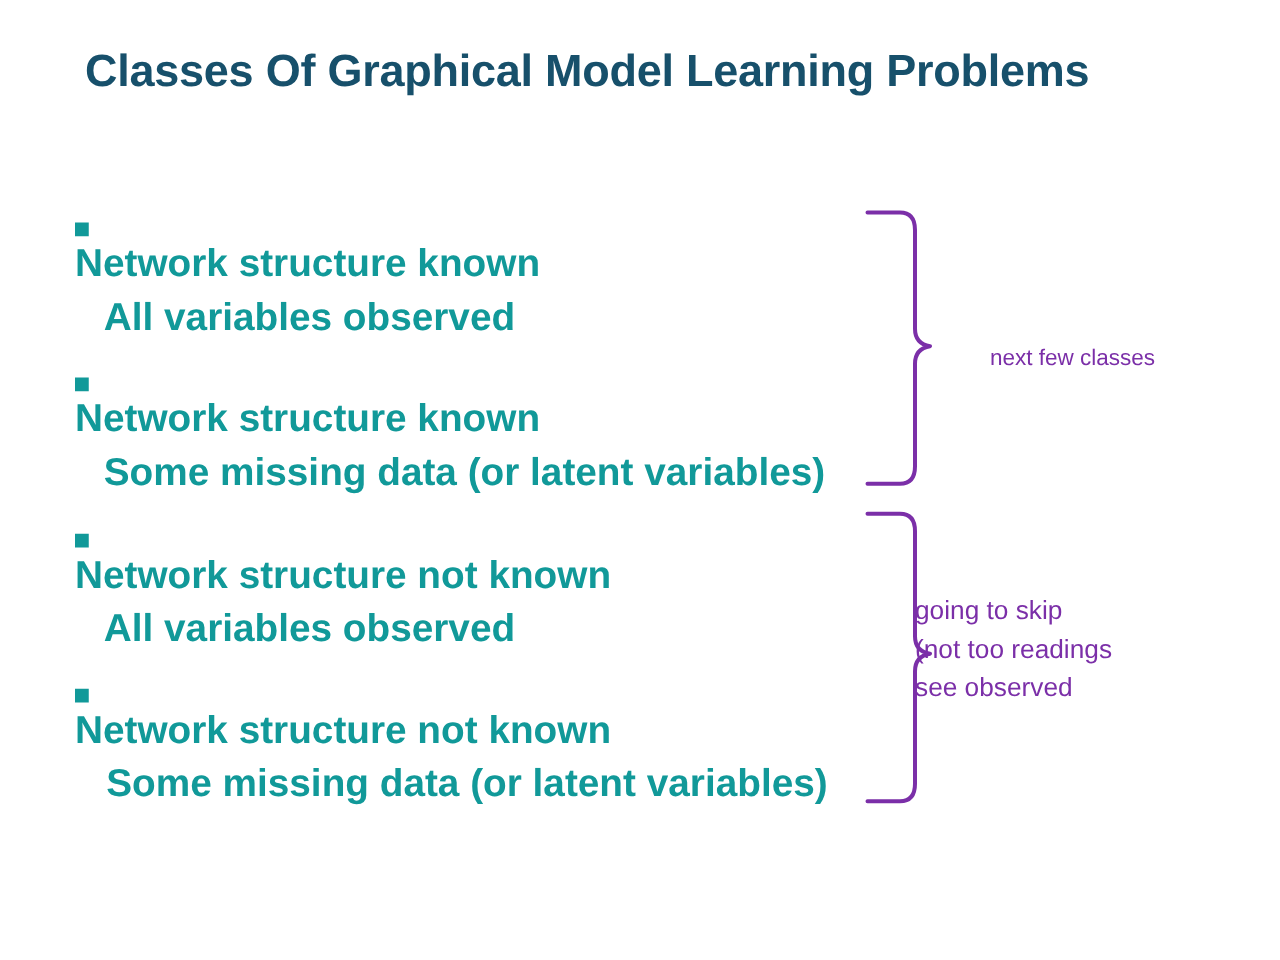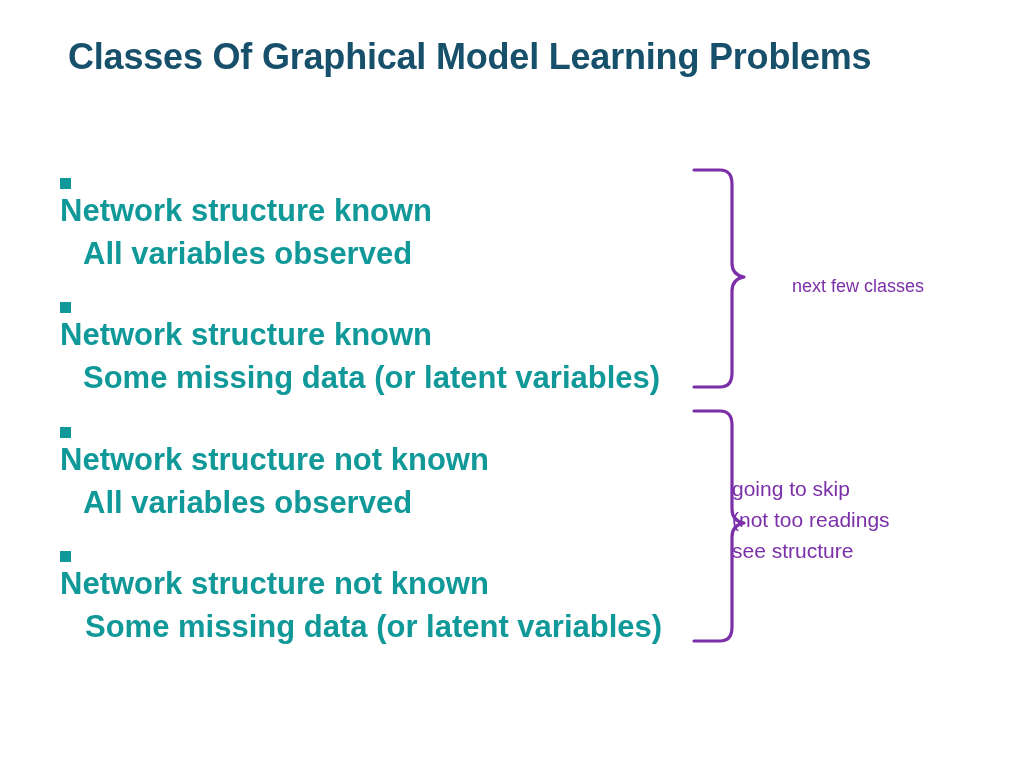--- a/index.html
+++ b/index.html
@@ -177,16 +177,16 @@
              L 44 222
              Q 44 236 32 236
              L 6 236"></path>
   </svg>
 
   <div class="annotation ann-next">next few classes</div>
 
   <div class="annotation ann-skip">
     <div>going to skip</div>
     <div>(not too readings</div>
-    <div>see structure</div>
+    <div>see observed</div>
   </div>
 
 </div>
 
 </body></html>

